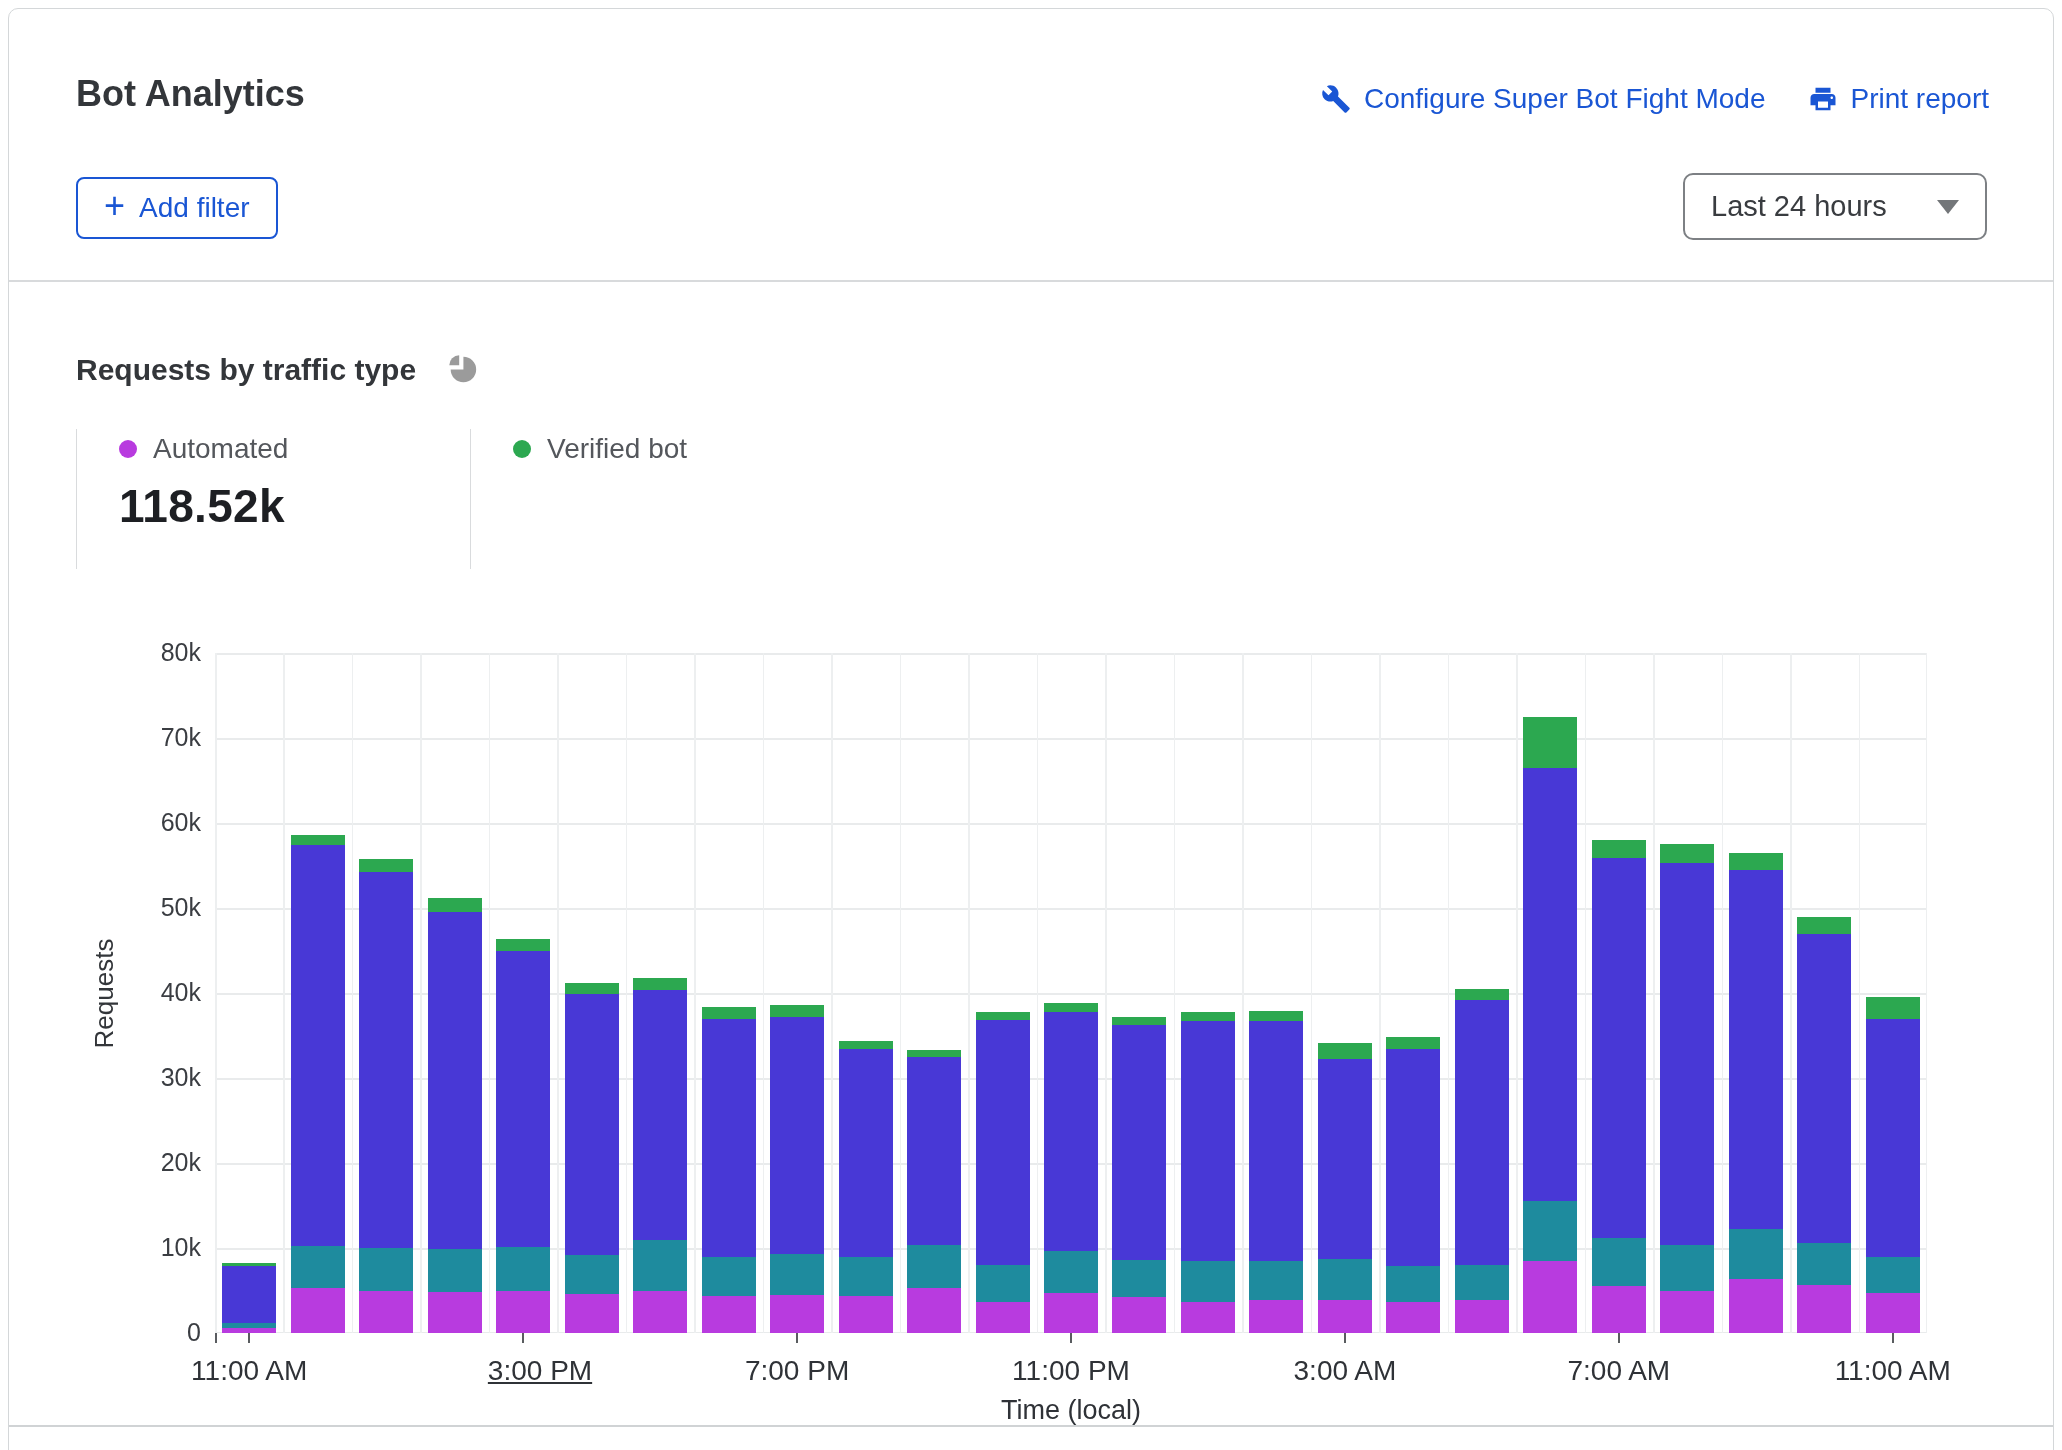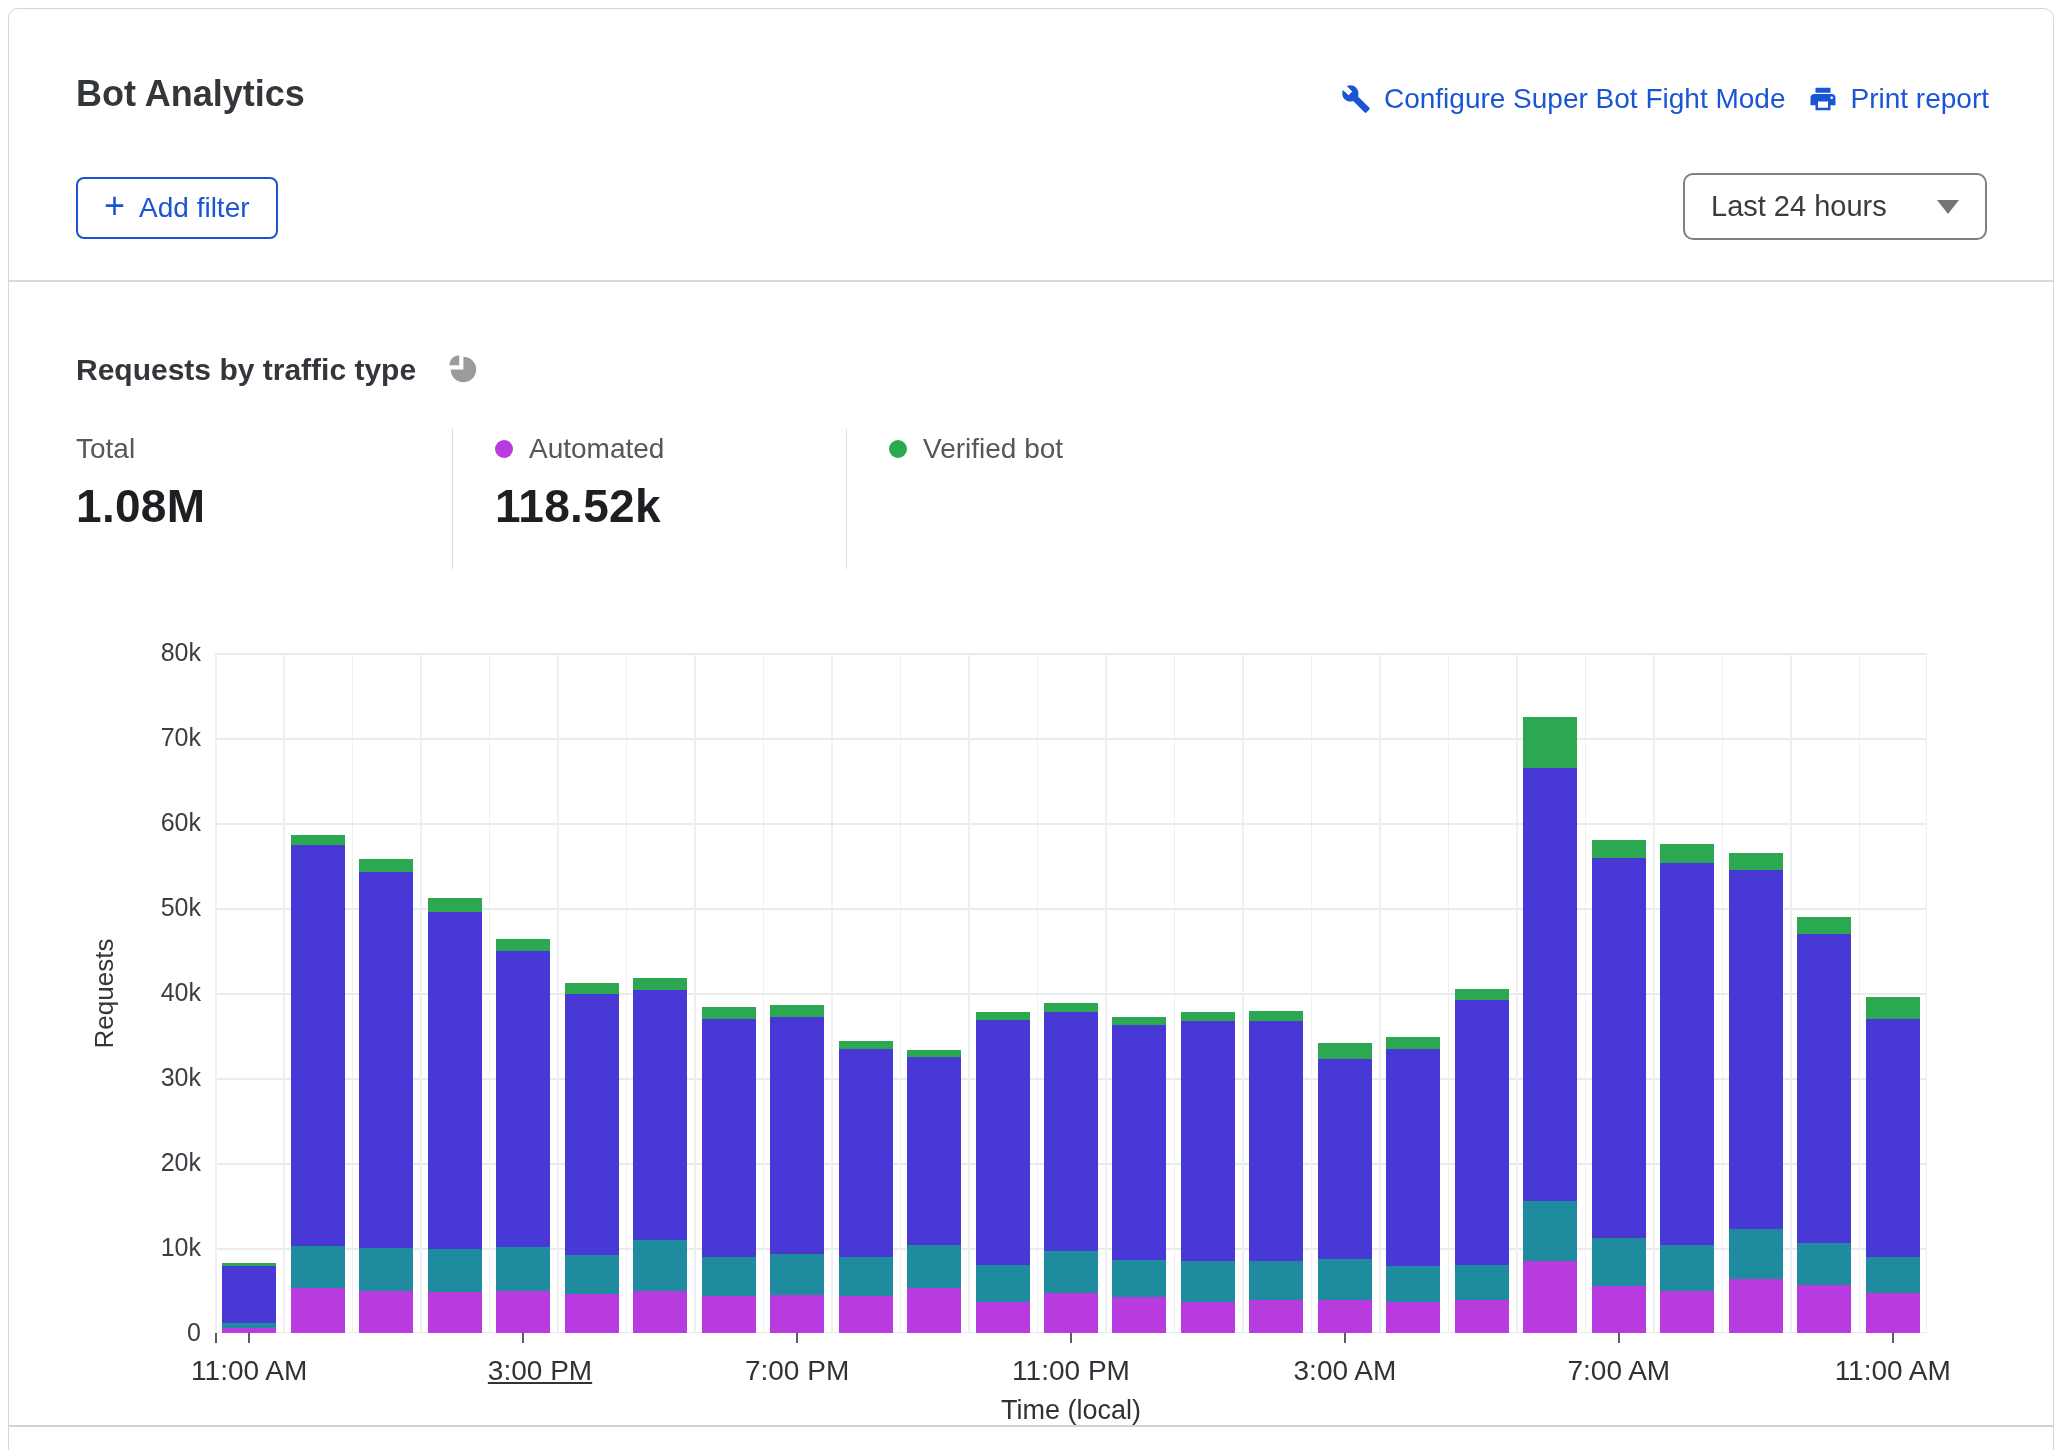--- a/index.html
+++ b/index.html
@@ -3,21 +3,21 @@
 <meta charset="utf-8">
 <style>
   * { box-sizing: border-box; margin: 0; padding: 0; }
   html,body { width:2062px; height:1450px; background:#fff; overflow:hidden;
               font-family:"Liberation Sans", sans-serif; }
   .card { position:absolute; left:8px; top:8px; width:2046px; height:1452px;
           background:#fff; border:1.5px solid #d4d7d9; border-radius:10px; overflow:hidden; }
 
   
   .page-title { position:absolute; left:67px; top:64px; font-size:36px; font-weight:700; color:#33363a; }
-  .header-links { position:absolute; top:74px; right:64px; display:flex; gap:22px; align-items:center; }
+  .header-links { position:absolute; top:74px; right:64px; display:flex; gap:42px; align-items:center; }
   .hlink { display:flex; align-items:center; gap:13px; color:#1a56d4; font-size:28px; cursor:pointer; text-decoration:none; }
   .hlink svg { display:block; }
   .add-filter-btn { position:absolute; left:67px; top:168px; height:62px; padding:0 26px;
                     display:flex; align-items:center; gap:14px; background:#fff;
                     border:2px solid #1a56d4; border-radius:8px; color:#1a56d4; font-size:28px; cursor:pointer;
                     font-family:"Liberation Sans", sans-serif; }
   .plus-glyph { font-size:36px; line-height:1; margin-top:-4px; font-weight:400; }
   .time-dropdown { position:absolute; top:164px; right:66px; width:304px; height:67px;
                    border:2px solid #7d8084; border-radius:10px; display:flex; align-items:center;
                    padding:0 26px; font-size:29px; color:#393c40; cursor:pointer; background:#fff; }
@@ -97,26 +97,20 @@
     <h2 class="section-title">Requests by traffic type</h2>
     <span>
       <svg width="34" height="34" viewBox="0 0 24 24">
         <path d="M13 4 A9 9 0 1 1 4 13 L13 13 Z" fill="#9b9b9b"></path>
         <path d="M10 3 A7 7 0 0 0 3 10 L10 10 Z" fill="#9b9b9b"></path>
       </svg>
     </span>
   </div>
 
   <div class="stats-row">
-    <div class="stat-col c1">
-      <div class="stat-label-row">
-        <span>Total</span>
-      </div>
-      <div class="stat-value">1.08M</div>
-    </div>
     <div class="stat-col c2 bordered">
       <div class="stat-label-row">
         <span class="stat-dot" style="background: rgb(184, 59, 223);"></span>
         <span>Automated</span>
       </div>
       <div class="stat-value">118.52k</div>
     </div>
     <div class="stat-col c5 bordered">
       <div class="stat-label-row">
         <span class="stat-dot" style="background: rgb(44, 168, 80);"></span>

